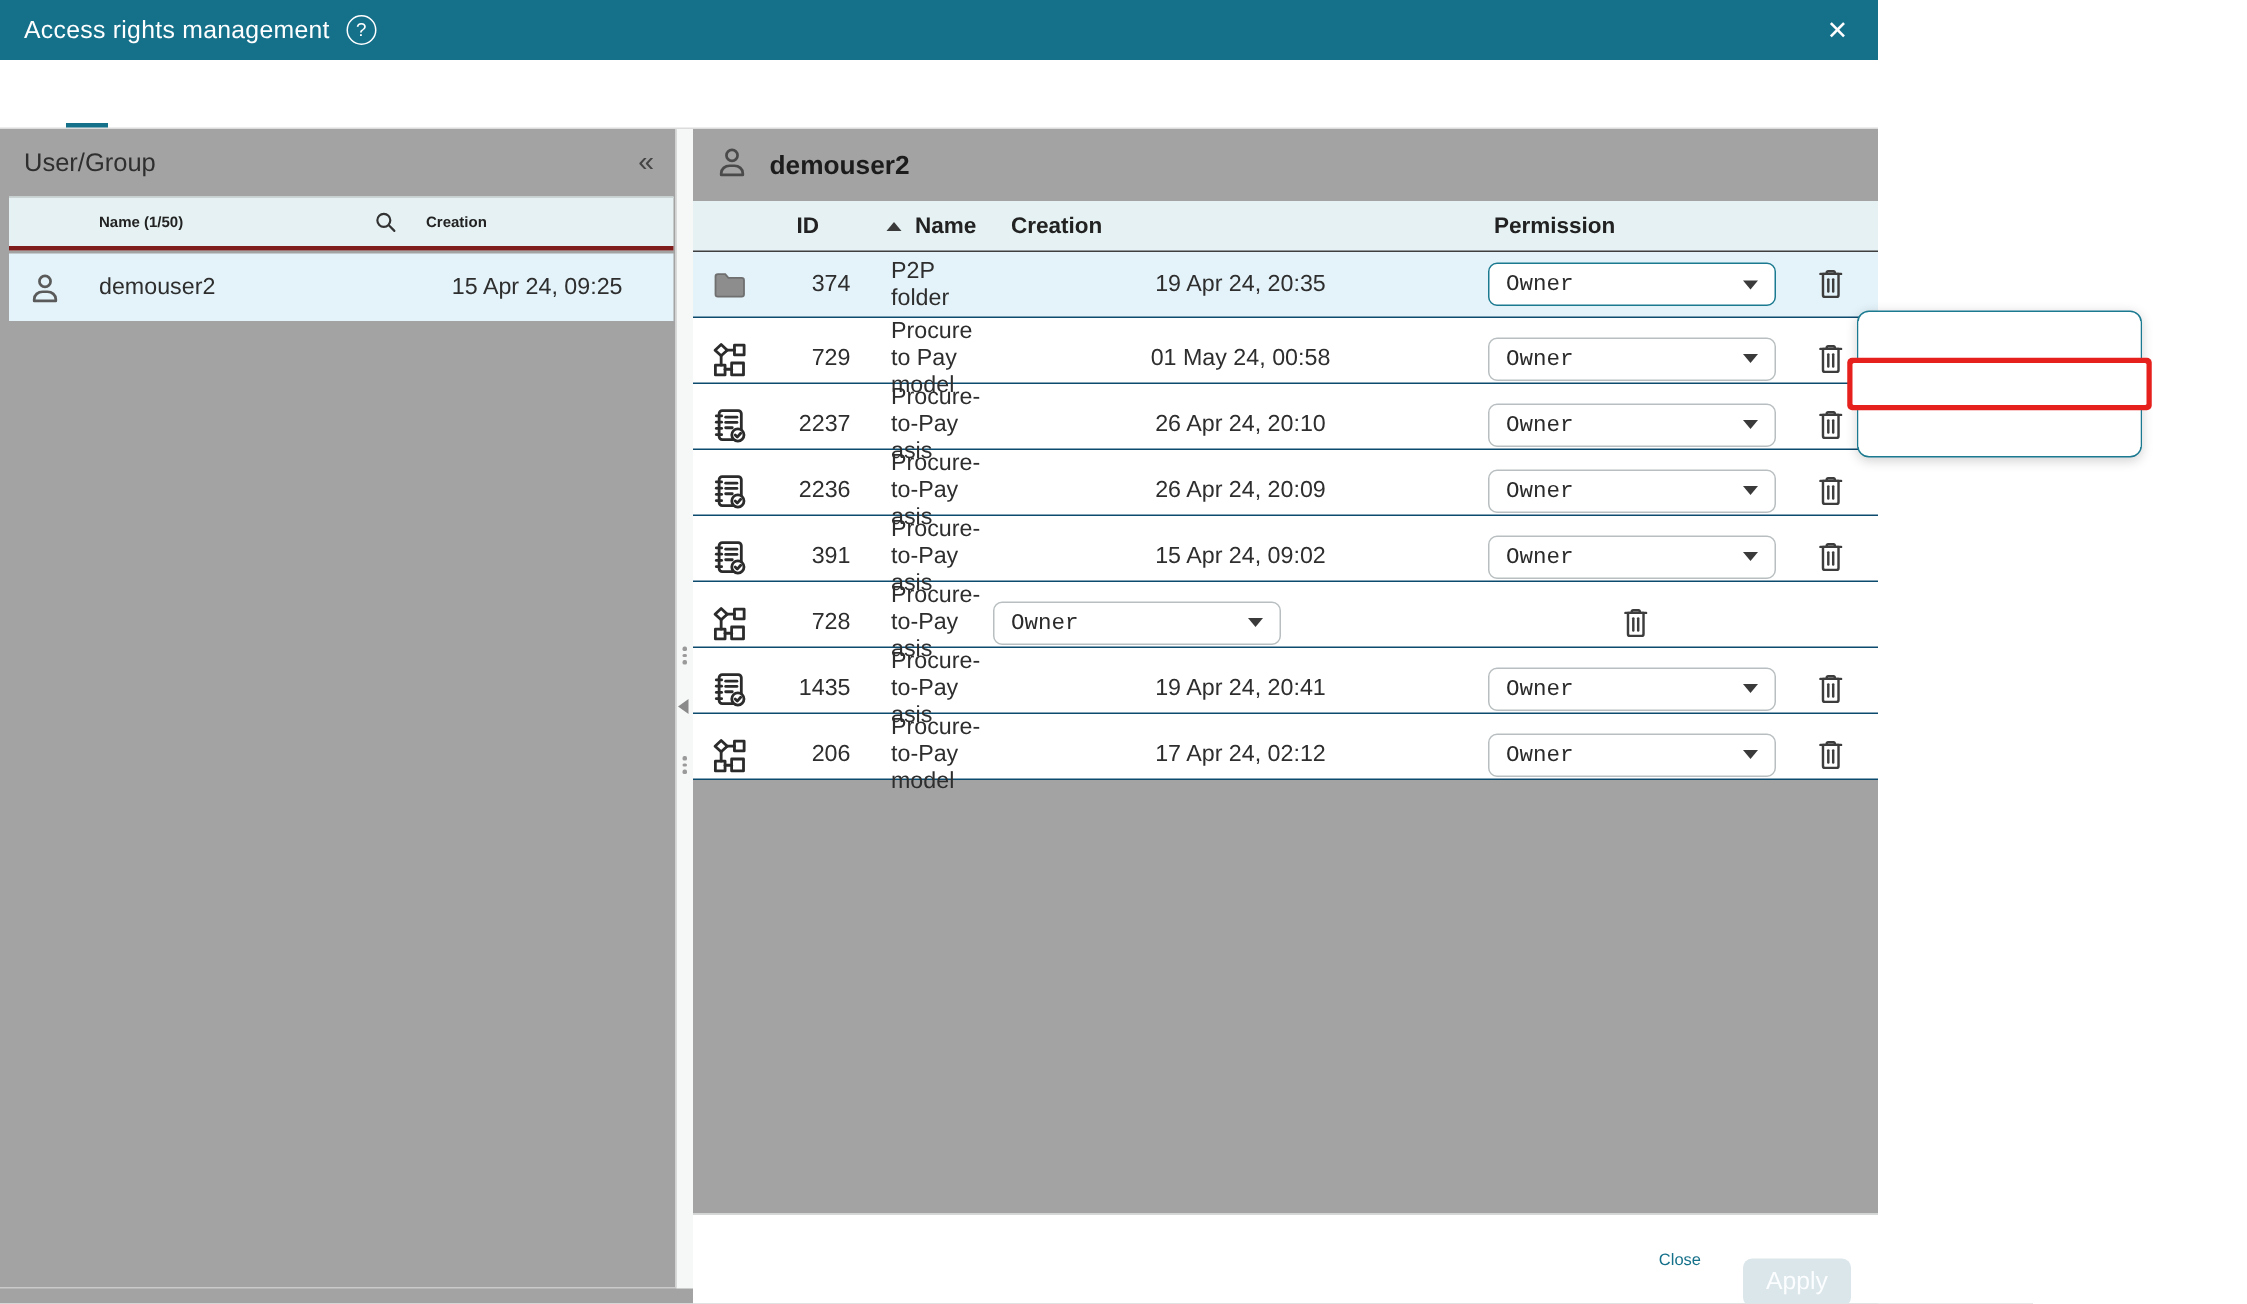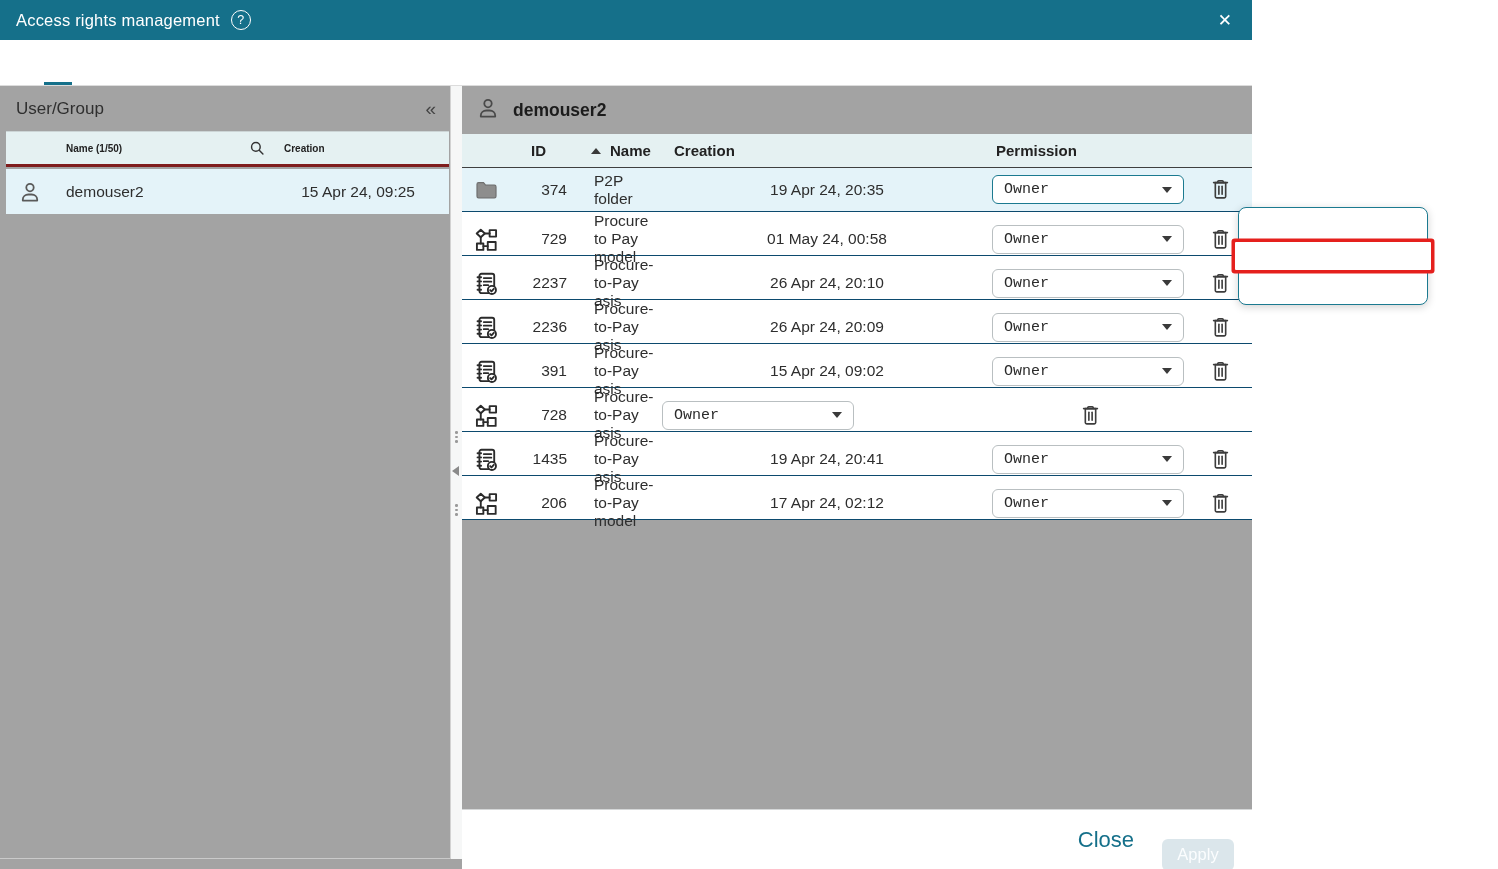--- a/index.html
+++ b/index.html
@@ -69,21 +69,21 @@
   .caret { width:0; height:0; border-left:5px solid transparent; border-right:5px solid transparent; border-top:6px solid #3a3a3a; }
 
   
   .menu { position:absolute; left:776px; top:121px; width:190px; background:#fff; border:1.5px solid #1b7a90; border-radius:8px; box-shadow:0 2px 8px rgba(0,0,0,.18); padding:6px 0; z-index:10; }
   .menu-item { height:28px; line-height:28px; padding:0 12px; font-size:15px; color:#222; cursor:pointer; background:#fff; }
   .menu-item.selected { color:#15708a; }
   .menu-item.annotated { position:relative; z-index:2; margin:0 -4px; padding:0 16px; box-shadow:0 0 0 3.5px #e5201d; border-radius:1px; }
 
   
   .footer { position:absolute; bottom:0; left:0; right:0; height:60px; border-top:1px solid #d5d7d8; display:flex; align-items:center; justify-content:flex-end; gap:28px; padding-right:18px; background:#fff; }
-  .close-link { color:#15708a; font-size:22px; cursor:pointer; background:none; border:none; font-family:inherit; }
+  .close-link { color:#15708a; font-size:11px; cursor:pointer; background:none; border:none; font-family:inherit; }
   .apply-btn { width:72px; height:32px; border:none; border-radius:6px; background:#dbe6eb; color:#fbfdfe; font-size:16.5px; font-family:inherit; cursor:not-allowed;margin-top:30px; }
 </style>
 </head>
 <body>
 
 <div class="dialog">
 
   <div class="titlebar">
     <span class="title">Access rights management</span>
     <span class="help-icon">?</span>

